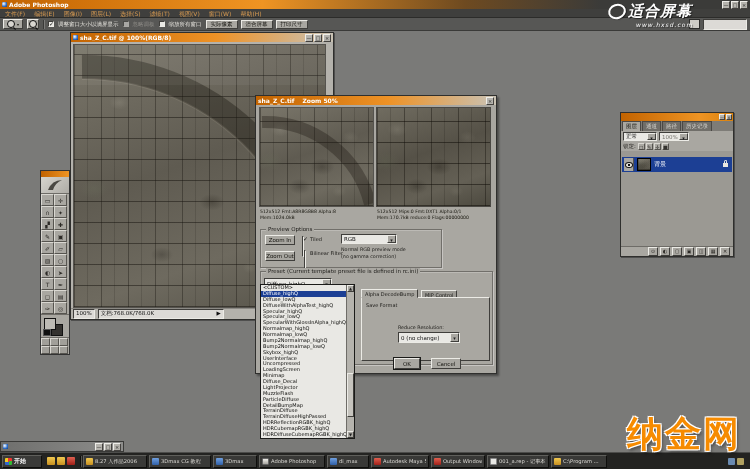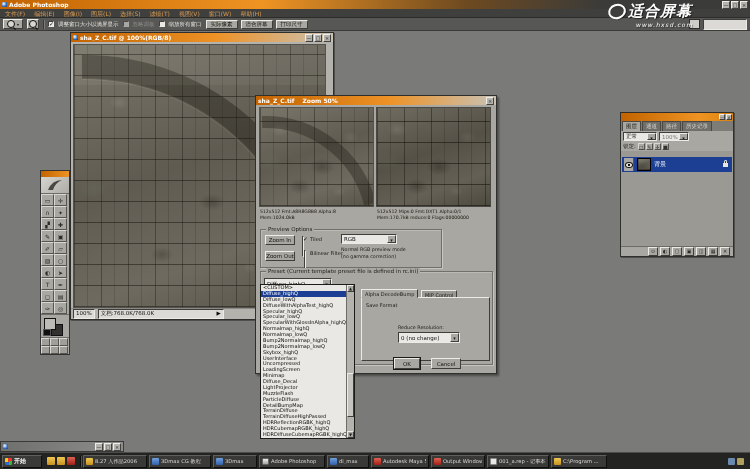--- a/index.html
+++ b/index.html
@@ -498,14 +498,15 @@
     <div class="tray">
       <span class="tr-ico"></span>
       <span class="tr-ico" style="background:#b0a060;"></span>
     </div>
   </div>
 
   <div class="abs wm-top">
     <div class="logo"><span class="ring"></span><span>适合屏幕</span></div>
     <div class="sub">www.hxsd.com</div>
   </div>
+  <div class="abs wm-bottom">纳金网</div>
 
 </div>
 
 </body></html>

